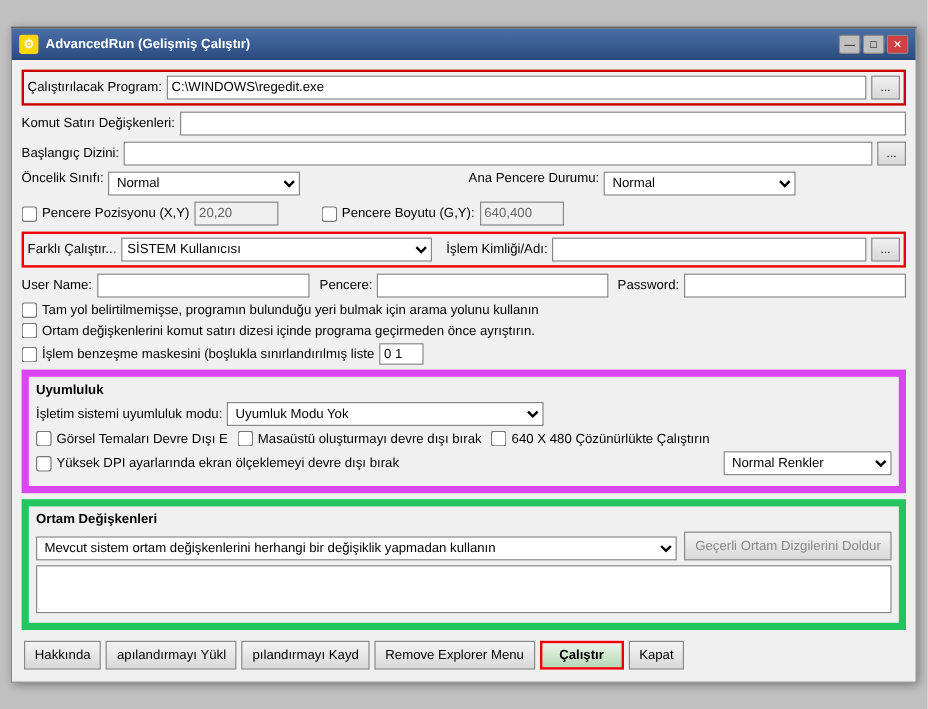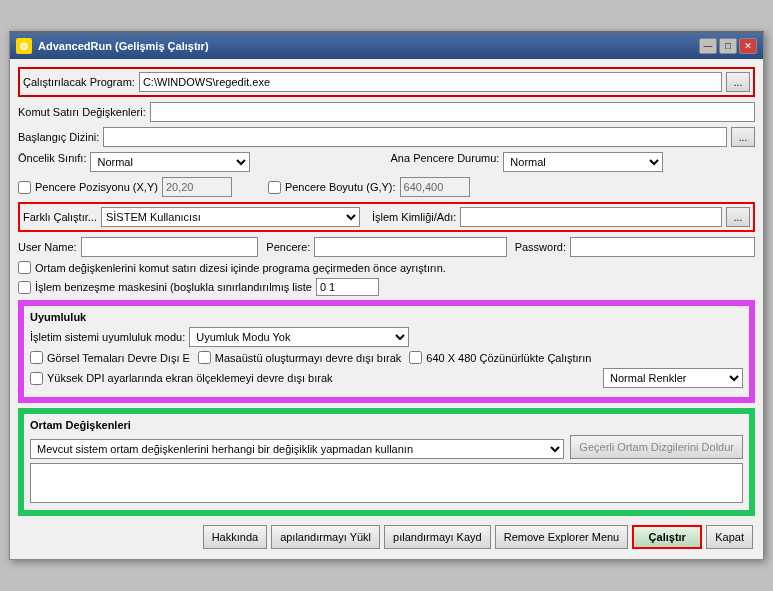--- a/index.html
+++ b/index.html
@@ -171,21 +171,21 @@
       height: 40px;
       border: 1px solid #888;
       background: white;
       resize: none;
       font-size: 11px;
       padding: 2px;
     }
     .button-row {
       display: flex;
       align-items: center;
-      justify-content: flex-end;
+      justify-content: flex-start;
       padding: 4px 2px 2px 2px;
       gap: 4px;
     }
     .btn {
       height: 24px;
       border: 1px solid #888;
       background: linear-gradient(to bottom, #f4f4f4, #d8d8d8);
       cursor: pointer;
       font-size: 11px;
       padding: 0 8px;
@@ -343,37 +343,41 @@
       <div class="user-field">
         <label class="label">Pencere:</label>
         <input type="text" class="user-input" value="" style="">
       </div>
       <div class="user-field">
         <label class="label">Password:</label>
         <input type="password" class="user-input" value="" style="">
       </div>
     </div>
 
+    <div class="checkbox-row">
+      <input type="checkbox" style="">
+      <label class="label">Tam yol belirtilmemişse, programın bulunduğu yeri bulmak için arama yolunu kullanın</label>
+    </div>
 
     <div class="checkbox-row">
       <input type="checkbox" style="">
       <label class="label">Ortam değişkenlerini komut satırı dizesi içinde programa geçirmeden önce ayrıştırın.</label>
     </div>
 
     <div class="checkbox-row">
       <input type="checkbox" style="">
       <label class="label">İşlem benzeşme maskesini (boşlukla sınırlandırılmış liste</label>
-      <input type="text" style="width: 63px; height: 18px; border: 1px solid rgb(136, 136, 136); font-size: 11px; padding: 1px 3px;" value="0 1">
+      <input type="text" style="width: 37px; height: 18px; border: 1px solid rgb(136, 136, 136); font-size: 11px; padding: 1px 3px;" value="0 1">
     </div>
 
     <div class="compat-section">
       <div class="compat-title">Uyumluluk</div>
       <div class="compat-row">
         <label class="label">İşletim sistemi uyumluluk modu:</label>
-        <select class="select-dropdown" style="width:220px;">
+        <select class="select-dropdown" style="width:264px;">
           <option>Uyumluk Modu Yok</option>
         </select>
       </div>
       <div class="compat-row">
         <input type="checkbox" style="">
         <label class="label" style="margin-right:4px;">Görsel Temaları Devre Dışı E</label>
         <input type="checkbox" style="">
         <label class="label" style="margin-right:4px;">Masaüstü oluşturmayı devre dışı bırak</label>
         <input type="checkbox" style="">
         <label class="label">640 X 480 Çözünürlükte Çalıştırın</label>

